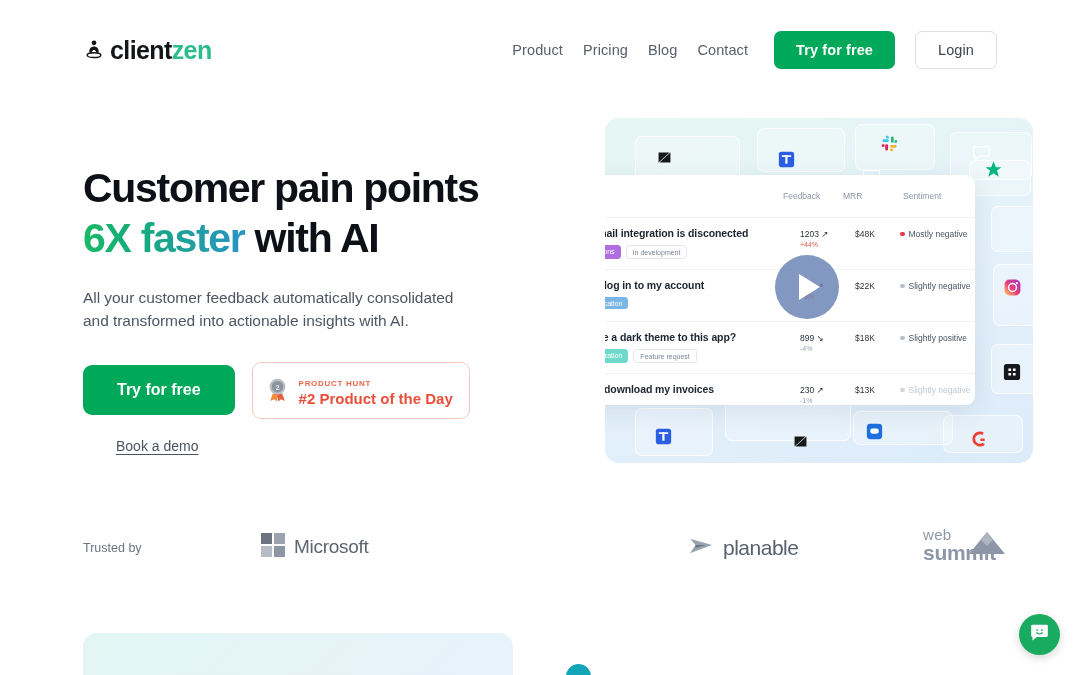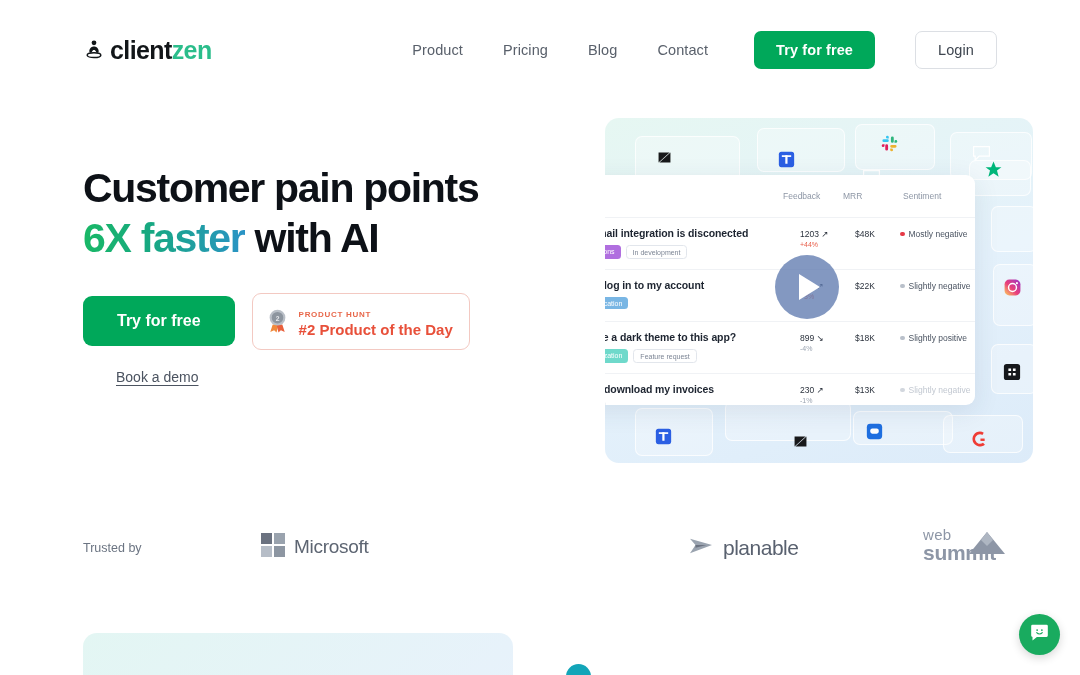--- a/index.html
+++ b/index.html
@@ -15,21 +15,21 @@
   .header {
     position:absolute; top:0; left:0; width:1080px; height:100px;
     display:flex; align-items:center; padding:0 83px;
   }
   .logo { display:flex; align-items:center; gap:5px; }
   .logo-mark { width:22px; height:22px; position:relative; flex:0 0 auto; }
   .logo-text { font-size:25px; font-weight:700; letter-spacing:-0.6px; }
   .logo-text .t1 { color:#121619;margin-top:20px; }
   .logo-text .t2 { color:#2bbd8b; }
 
-  .nav { margin-left:auto; display:flex; align-items:center; gap:40px; }
+  .nav { margin-left:auto; display:flex; align-items:center; gap:20px; }
   .nav-link {
     font-size:14.5px; color:#59606b; text-decoration:none;
     font-weight:400; letter-spacing:0.1px; cursor:pointer;
   }
   .btn-try {
     background:#00a85a; color:#fff; font-size:14.5px; font-weight:700;
     padding:11px 22px; border-radius:7px; border:none; cursor:pointer;
     margin-left:6px; letter-spacing:0.1px;
   }
   .btn-login {
@@ -192,20 +192,21 @@
     <button class="btn-login">Login</button>
   </nav>
 </div>
 
 <div class="hero-left">
   <h1 class="headline">
     <span>Customer pain points</span><br>
     <span class="grad">6X faster</span><span> with AI</span>
   </h1>
 
+  <p class="subhead">All your customer feedback automatically consolidated and transformed into actionable insights with AI.</p>
 
   <div class="cta-row">
     <button class="btn-hero-try">Try for free</button>
 
     <div class="ph-badge">
       <span class="ph-medal">
         <svg viewBox="0 0 26 28" width="25" height="27">
           <path d="M8 17l-2.5 8 4-2 2.5 2.5L14 17z" fill="#f08a3c"></path>
           <path d="M18 17l2.5 8-4-2L14 25.5 12 17z" fill="#e8603c"></path>
           <circle cx="13" cy="10" r="8.2" fill="#b9bfc7"></circle>

